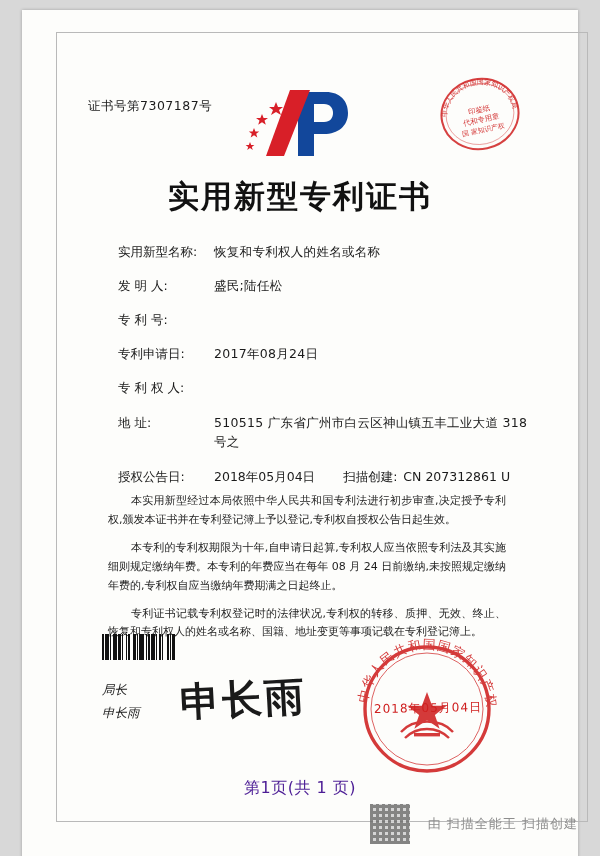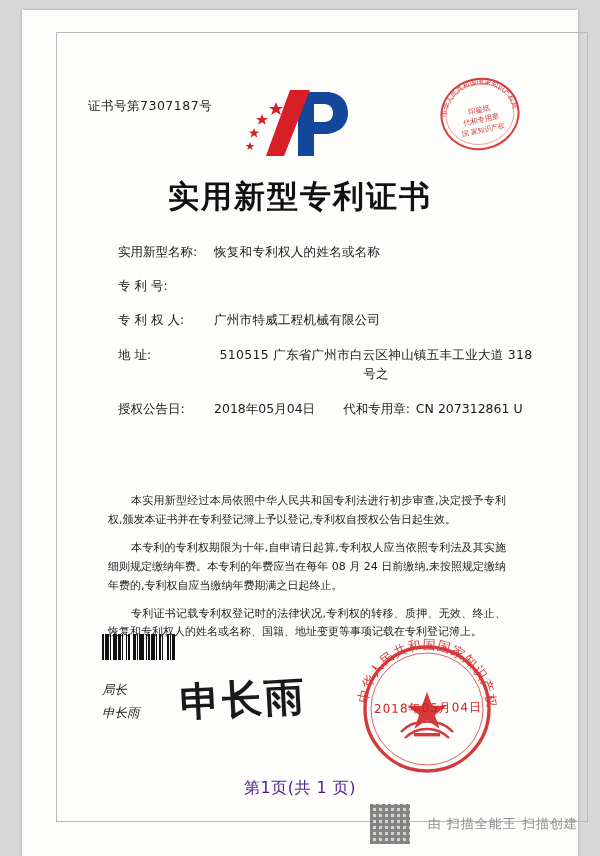--- a/index.html
+++ b/index.html
@@ -79,21 +79,21 @@
     white-space: nowrap;
   }
   .fval {
     flex: 1 1 auto;
     letter-spacing: 0.3px;
   }
   .frow.two { }
   .frow.two .seg2 { margin-left: 28px; display:flex; }
   .frow.two .seg2 .flabel2 { white-space: nowrap; margin-right: 6px; }
 
-  .addr-val { line-height: 1.5; text-align: center; }
+  .addr-val { line-height: 1.5; }
 
   
   .paras {
     position: absolute;
     left: 86px; top: 482px;
     width: 398px;
     font-size: 11px;
     line-height: 1.72;
     color: #1e1e1e;
     text-align: justify;
@@ -220,35 +220,42 @@
   </div>
 
   <div class="main-title">实用新型专利证书</div>
 
   <div class="fields">
     <div class="frow">
       <div class="flabel">实用新型名称:</div>
       <div class="fval">恢复和专利权人的姓名或名称</div>
     </div>
     <div class="frow">
+      <div class="flabel">发  明  人:</div>
+      <div class="fval">盛民;陆任松</div>
+    </div>
+    <div class="frow">
       <div class="flabel">专  利  号:</div>
     </div>
     <div class="frow">
+      <div class="flabel">专利申请日:</div>
+      <div class="fval">2017年08月24日</div>
+    </div>
+    <div class="frow">
       <div class="flabel">专  利  权  人:</div>
-      <div class="fval">广州市特威工程机械有限公司</div>
     </div>
     <div class="frow">
       <div class="flabel">地        址:</div>
       <div class="fval addr-val">510515  广东省广州市白云区神山镇五丰工业大道 318 号之</div>
     </div>
     <div class="frow two">
       <div class="flabel">授权公告日:</div>
       <div>2018年05月04日</div>
       <div class="seg2">
-        <div class="flabel2">代和专用章:</div>
+        <div class="flabel2">扫描创建:</div>
         <div>CN 207312861 U</div>
       </div>
     </div>
   </div>
 
   <div class="paras">
     <p>本实用新型经过本局依照中华人民共和国专利法进行初步审查,决定授予专利权,颁发本证书并在专利登记簿上予以登记,专利权自授权公告日起生效。</p>
     <p>本专利的专利权期限为十年,自申请日起算,专利权人应当依照专利法及其实施细则规定缴纳年费。本专利的年费应当在每年 08 月 24 日前缴纳,未按照规定缴纳年费的,专利权自应当缴纳年费期满之日起终止。</p>
     <p>专利证书记载专利权登记时的法律状况,专利权的转移、质押、无效、终止、恢复和专利权人的姓名或名称、国籍、地址变更等事项记载在专利登记簿上。</p>
   </div>

